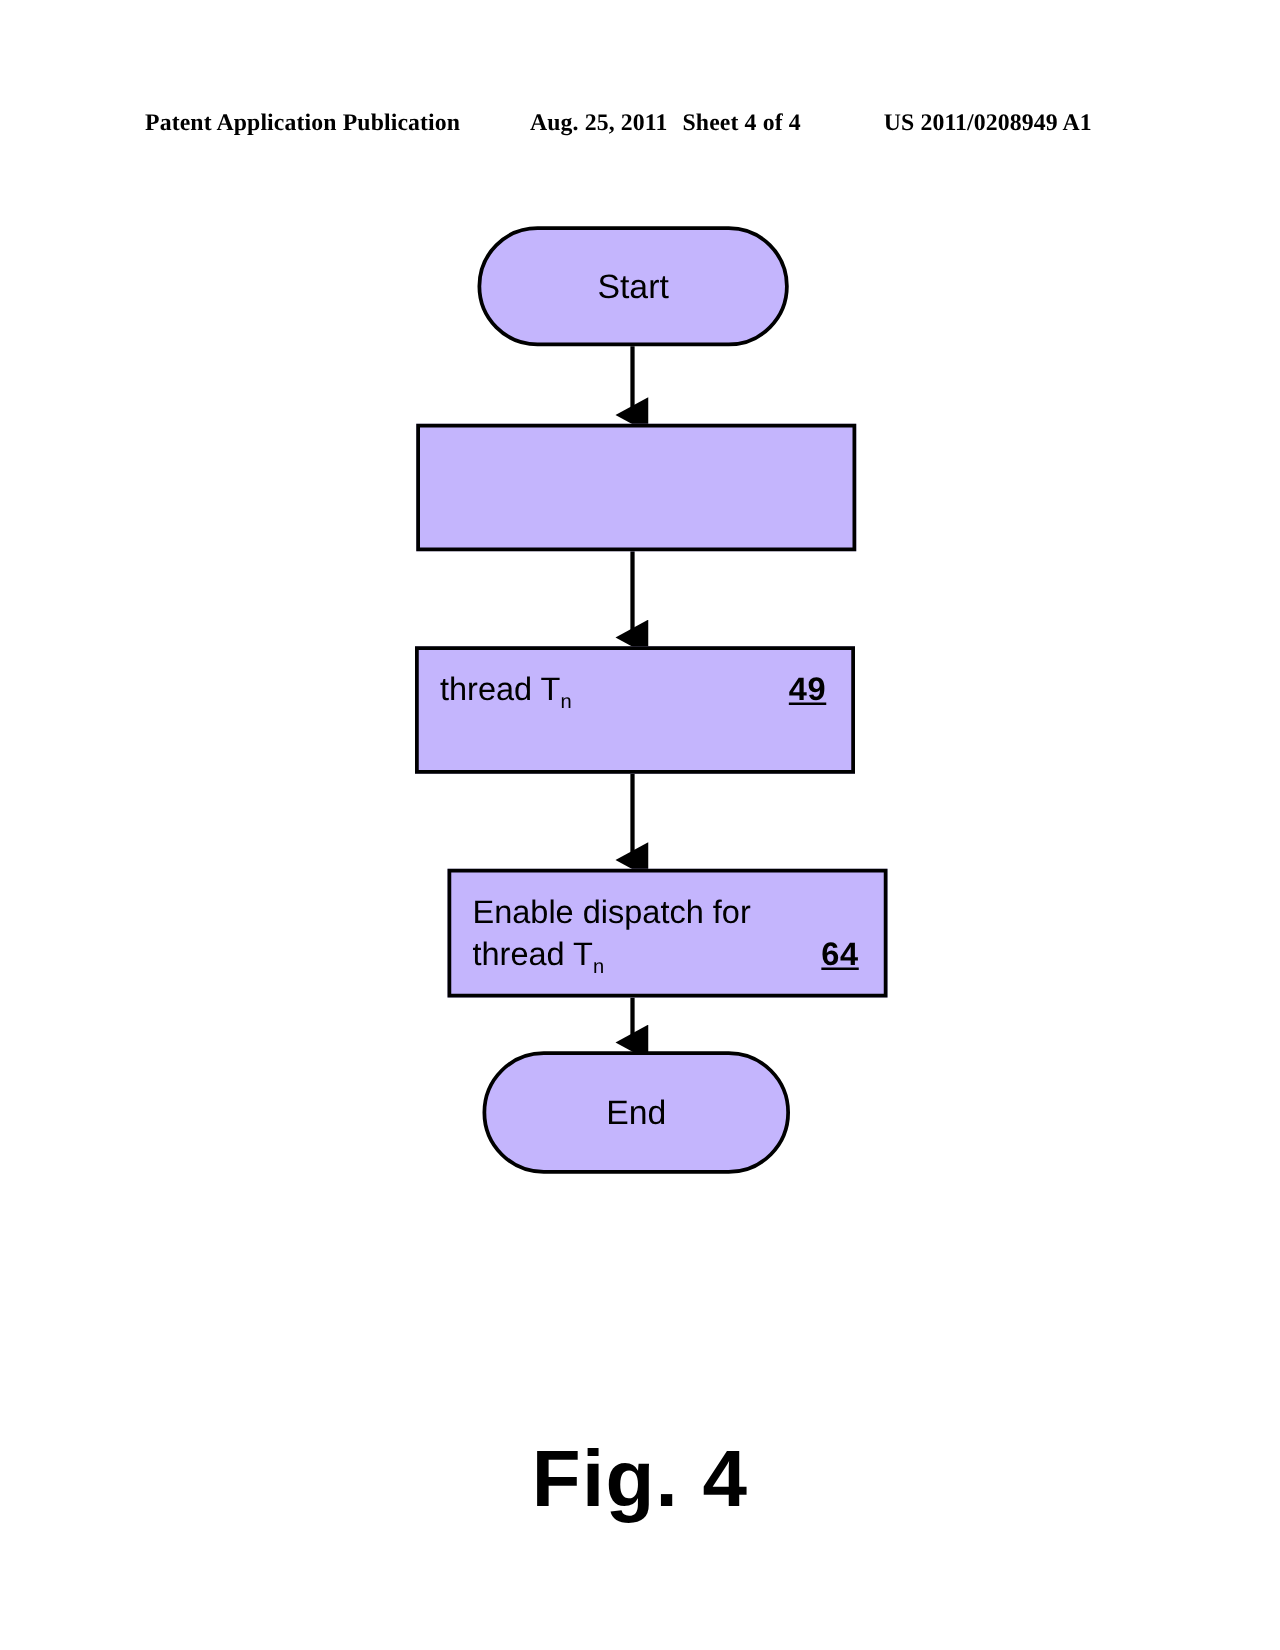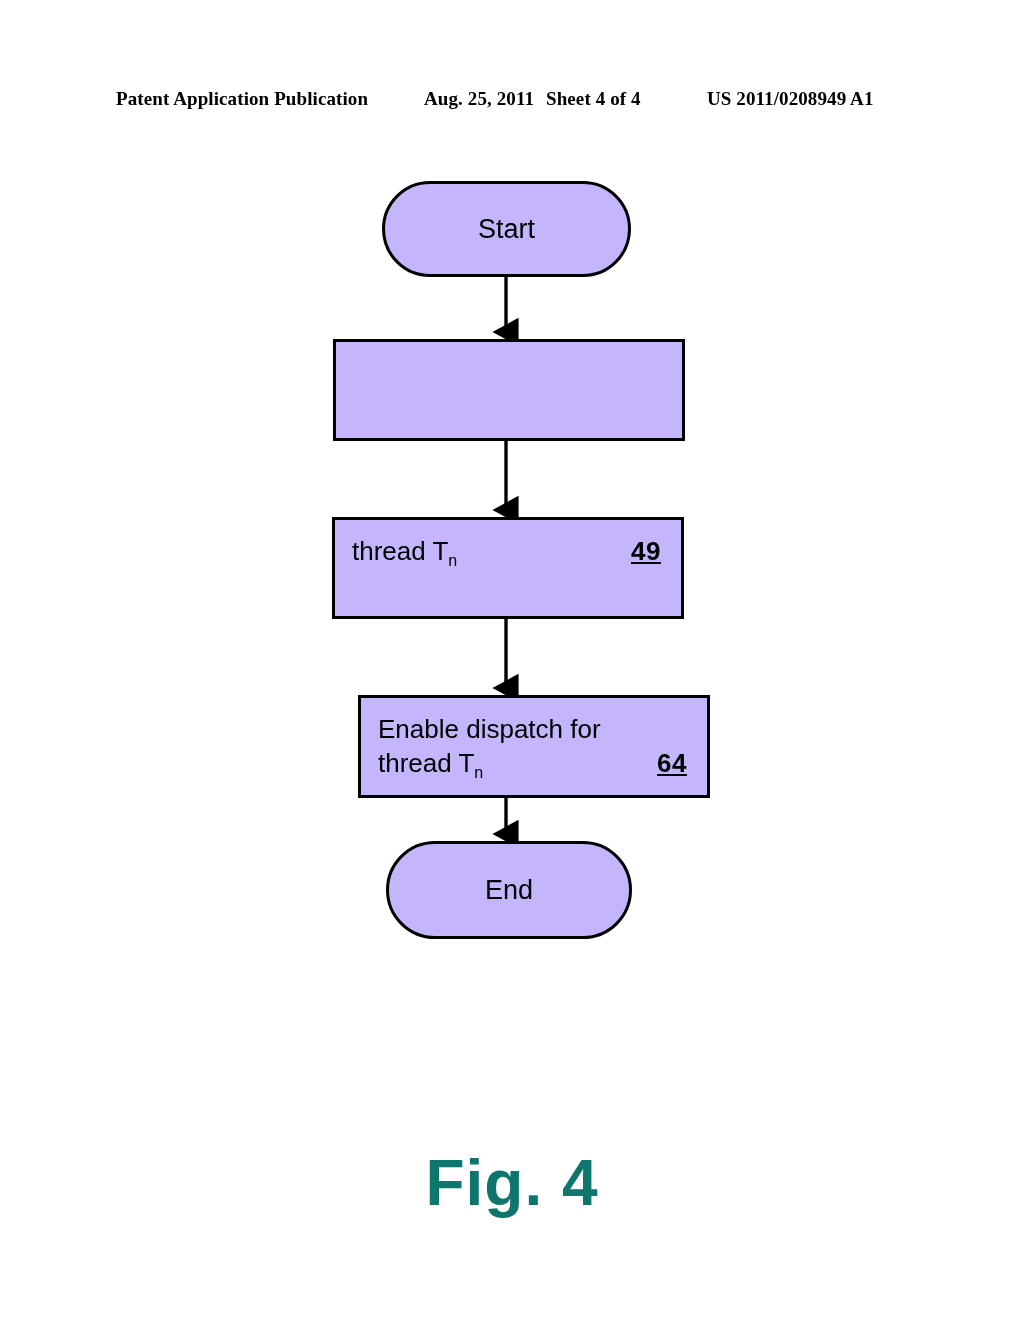--- a/index.html
+++ b/index.html
@@ -155,21 +155,21 @@
   .fig-caption {
     position: absolute;
     left: 0;
     top: 1146px;
     width: 1024px;
     text-align: center;
     font-family: "Liberation Sans", sans-serif;
     font-weight: bold;
     font-size: 64px;
     letter-spacing: 1px;
-    color: #0f766e;
+    color: #000000;
   }
 </style>
 </head>
 <body>
 
 <div class="page-header">
   <span class="hdr-pub">Patent Application Publication</span>
   <span class="hdr-date">Aug. 25, 2011</span>
   <span class="hdr-sheet">Sheet 4 of 4</span>
   <span class="hdr-number">US 2011/0208949 A1</span>

